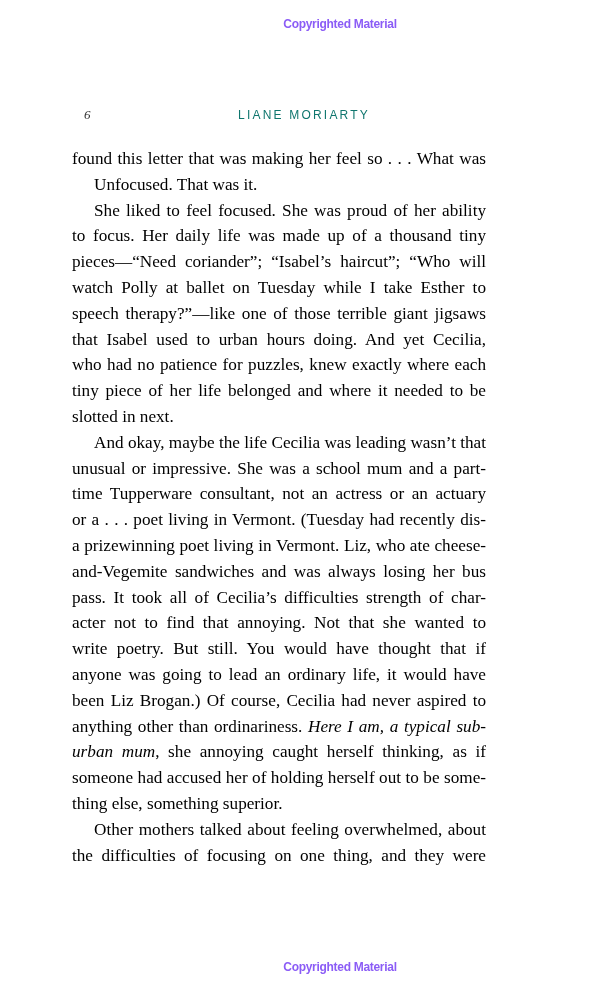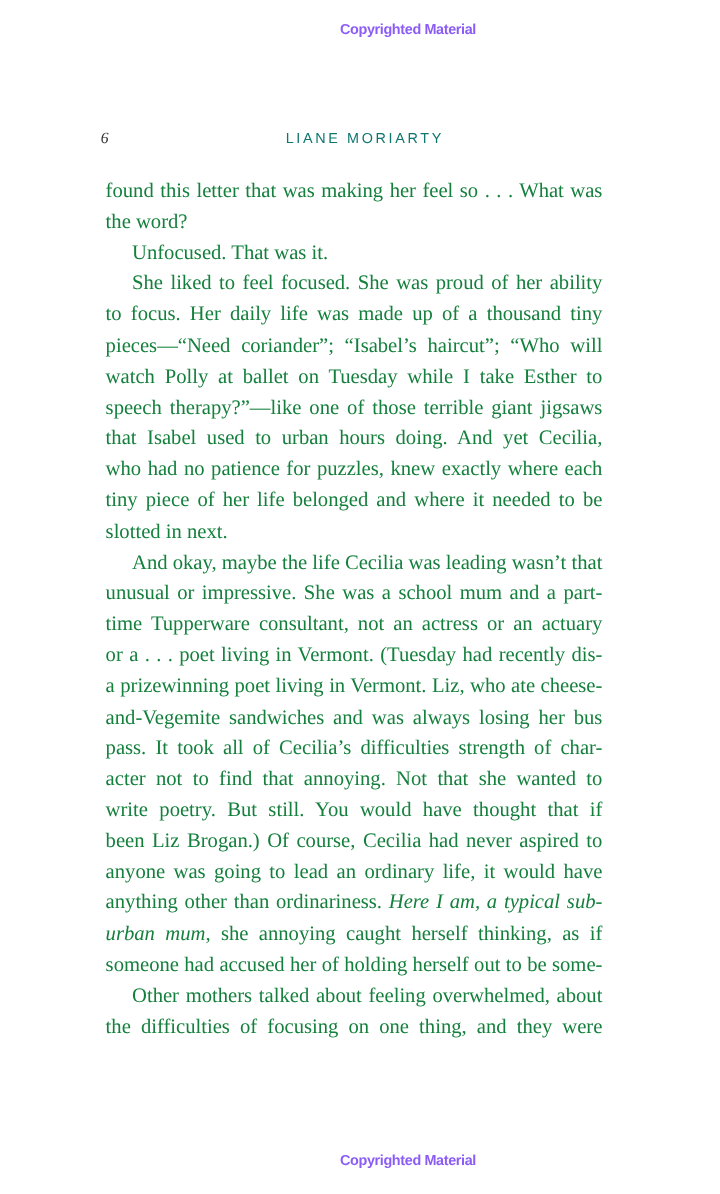--- a/index.html
+++ b/index.html
@@ -18,23 +18,23 @@
     position: absolute; left: 0; top: 0;
     font-family: "Liberation Serif", serif; font-style: italic;
     font-size: 13px; color: #333;
   }
   .running-title {
     position: absolute; left: 0; width: 360px; left: 0; text-align: center;
     font-family: "Liberation Sans", sans-serif; font-size: 12px;
     letter-spacing: 2.2px; color: #0f766e; padding-left: 40px; top: 1px;
   }
   .body-text {
-    position: absolute; top: 146px; left: 88px; width: 414px;
+    position: absolute; top: 146px; left: 72px; width: 414px;
     font-family: "Liberation Serif", serif; font-size: 17.2px;
-    color: #15803d;
+    color: #000000;
   }
   .line {
     height: 25.8px; line-height: 25.8px; white-space: nowrap;
     text-align: justify; text-align-last: justify; overflow: visible;
   }
   .line.last { text-align-last: left; }
   .line.indent { text-indent: 22px; }
   .line i { font-style: italic; }
 </style>
 </head>
@@ -42,42 +42,42 @@
 
 <div class="watermark wm-top">Copyrighted Material</div>
 
 <div class="running-head">
   <span class="page-number">6</span>
   <span class="running-title">LIANE MORIARTY</span>
 </div>
 
 <div class="body-text" id="body-text">
     <div class="line"><span>found this letter that was making her feel so . . . What was</span></div>
-    <div class="line last"><span>the word?</span></div>
     <div class="line indent last"><span>Unfocused. That was it.</span></div>
     <div class="line indent"><span>She liked to feel focused. She was proud of her ability</span></div>
     <div class="line"><span>to focus. Her daily life was made up of a thousand tiny</span></div>
     <div class="line"><span>pieces—“Need coriander”; “Isabel’s haircut”; “Who will</span></div>
     <div class="line"><span>watch Polly at ballet on Tuesday while I take Esther to</span></div>
     <div class="line"><span>speech therapy?”—like one of those terrible giant jigsaws</span></div>
     <div class="line"><span>that Isabel used to urban hours doing. And yet Cecilia,</span></div>
     <div class="line"><span>who had no patience for puzzles, knew exactly where each</span></div>
     <div class="line"><span>tiny piece of her life belonged and where it needed to be</span></div>
     <div class="line last"><span>slotted in next.</span></div>
     <div class="line indent"><span>And okay, maybe the life Cecilia was leading wasn’t that</span></div>
     <div class="line"><span>unusual or impressive. She was a school mum and a part-</span></div>
     <div class="line"><span>time Tupperware consultant, not an actress or an actuary</span></div>
     <div class="line"><span>or a . . . poet living in Vermont. (Tuesday had recently dis-</span></div>
     <div class="line"><span>a prizewinning poet living in Vermont. Liz, who ate cheese-</span></div>
     <div class="line"><span>and-Vegemite sandwiches and was always losing her bus</span></div>
     <div class="line"><span>pass. It took all of Cecilia’s difficulties strength of char-</span></div>
     <div class="line"><span>acter not to find that annoying. Not that she wanted to</span></div>
     <div class="line"><span>write poetry. But still. You would have thought that if</span></div>
+    <div class="line"><span>anyone was going to lead an ordinary life, it would have</span></div>
     <div class="line"><span>been Liz Brogan.) Of course, Cecilia had never aspired to</span></div>
-    <div class="line"><span>anyone was going to lead an ordinary life, it would have</span></div>
     <div class="line" style="letter-spacing: -0.000264831px;"><span>anything other than ordinariness. </span><i>Here I am, a typical sub-</i></div>
     <div class="line"><i>urban mum</i><span>, she annoying caught herself thinking, as if</span></div>
     <div class="line"><span>someone had accused her of holding herself out to be some-</span></div>
+    <div class="line last"><span>thing else, something superior.</span></div>
     <div class="line indent"><span>Other mothers talked about feeling overwhelmed, about</span></div>
     <div class="line"><span>the difficulties of focusing on one thing, and they were</span></div>
   </div>
 
 <div class="watermark wm-bottom">Copyrighted Material</div>
 
 </body></html>

